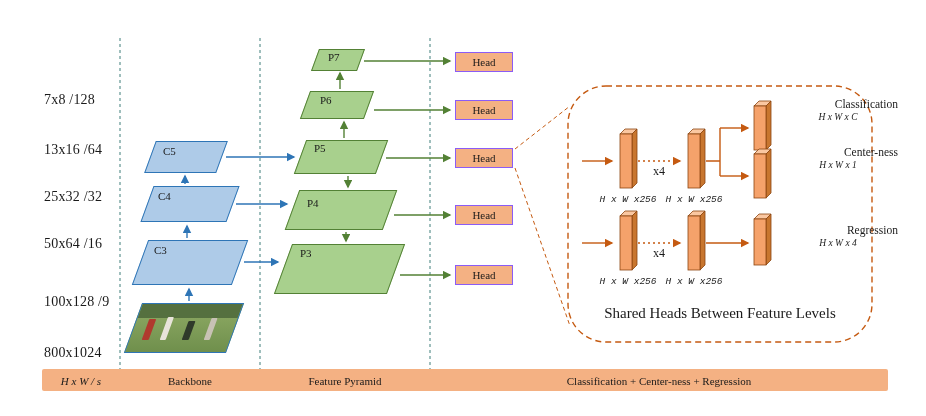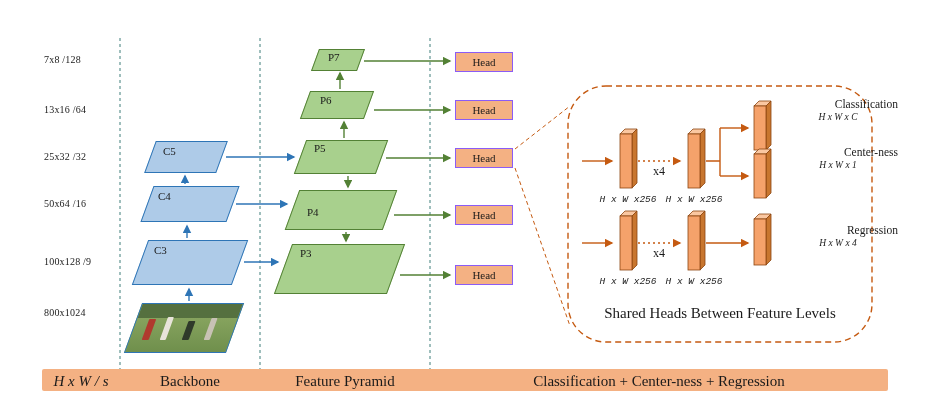--- a/index.html
+++ b/index.html
@@ -9,21 +9,21 @@
   }
   svg{position:absolute;top:0;left:0;pointer-events:none;}
 
   
   .pgram{position:absolute;transform:skewX(-20deg);box-sizing:border-box;}
   .blue{background:#aecbe8;border:1.4px solid #2e75b6;}
   .green{background:#a8d08d;border:1.4px solid #538135;}
 
   .lvl-label{position:absolute;font-size:11px;z-index:3;}
 
-  .scale-label{position:absolute;left:44px;width:90px;font-size:10px;letter-spacing:.2px;z-index:3;}
+  .scale-label{position:absolute;left:44px;width:90px;font-size:14px;letter-spacing:.2px;z-index:3;margin-top:38px;}
 
   .head-box{
     position:absolute;left:455px;width:58px;height:20px;z-index:3;
     background:#f4b183;border:1px solid #8b5cf6;box-sizing:border-box;
     display:flex;align-items:center;justify-content:center;font-size:11px;
   }
 
   
   .photo{
     position:absolute;left:133px;top:303px;width:102px;height:50px;
@@ -36,21 +36,21 @@
 
   
   .conv-dim{position:absolute;width:84px;text-align:center;font-style:italic;font-size:9.5px;z-index:3;font-family:Liberation Mono, monospace;}
   .repeat{position:absolute;width:30px;text-align:center;font-size:12px;z-index:3;}
   .out-name{position:absolute;left:778px;width:120px;text-align:right;font-size:11.5px;z-index:3;}
   .out-dim{position:absolute;left:778px;width:120px;text-align:center;font-size:9.5px;font-style:italic;z-index:3;}
   .caption{position:absolute;left:588px;top:305px;width:264px;text-align:center;font-size:15px;z-index:3;}
 
   
   .legend{position:absolute;left:42px;top:369px;width:846px;height:22px;background:#f4b183;border-radius:2px;z-index:2;}
-  .legend-cell{position:absolute;top:371px;height:20px;line-height:20px;text-align:center;font-size:15px;z-index:3;}
+  .legend-cell{position:absolute;top:371px;height:20px;line-height:20px;text-align:center;font-size:11px;z-index:3;}
   .italic{font-style:italic;}
 </style>
 </head>
 <body>
 
 <div id="stage">
 
   <svg width="926" height="416" viewBox="0 0 926 416">
     <defs>
       <marker id="ab" markerWidth="7" markerHeight="7" refX="5" refY="3" orient="auto">
@@ -168,21 +168,21 @@
   </div>
 
   <div class="pgram green" style="left:315px;top:49px;width:46px;height:22px;z-index:2"></div>
   <div class="pgram green" style="left:305px;top:91px;width:64px;height:28px;z-index:2"></div>
   <div class="pgram green" style="left:300px;top:140px;width:82px;height:34px;z-index:2"></div>
   <div class="pgram green" style="left:292px;top:190px;width:98px;height:40px;z-index:2"></div>
   <div class="pgram green" style="left:283px;top:244px;width:113px;height:50px;z-index:2"></div>
   <div class="lvl-label" style="left:328px;top:51px">P7</div>
   <div class="lvl-label" style="left:320px;top:94px">P6</div>
   <div class="lvl-label" style="left:314px;top:142px">P5</div>
-  <div class="lvl-label" style="left:307px;top:206px">P4</div>
+  <div class="lvl-label" style="left:307px;top:197px">P4</div>
   <div class="lvl-label" style="left:300px;top:247px">P3</div>
 
   <div class="head-box" style="top:52px">
       <span>Head</span>
     </div>
   <div class="head-box" style="top:100px">
       <span>Head</span>
     </div>
   <div class="head-box" style="top:148px">
       <span>Head</span>

